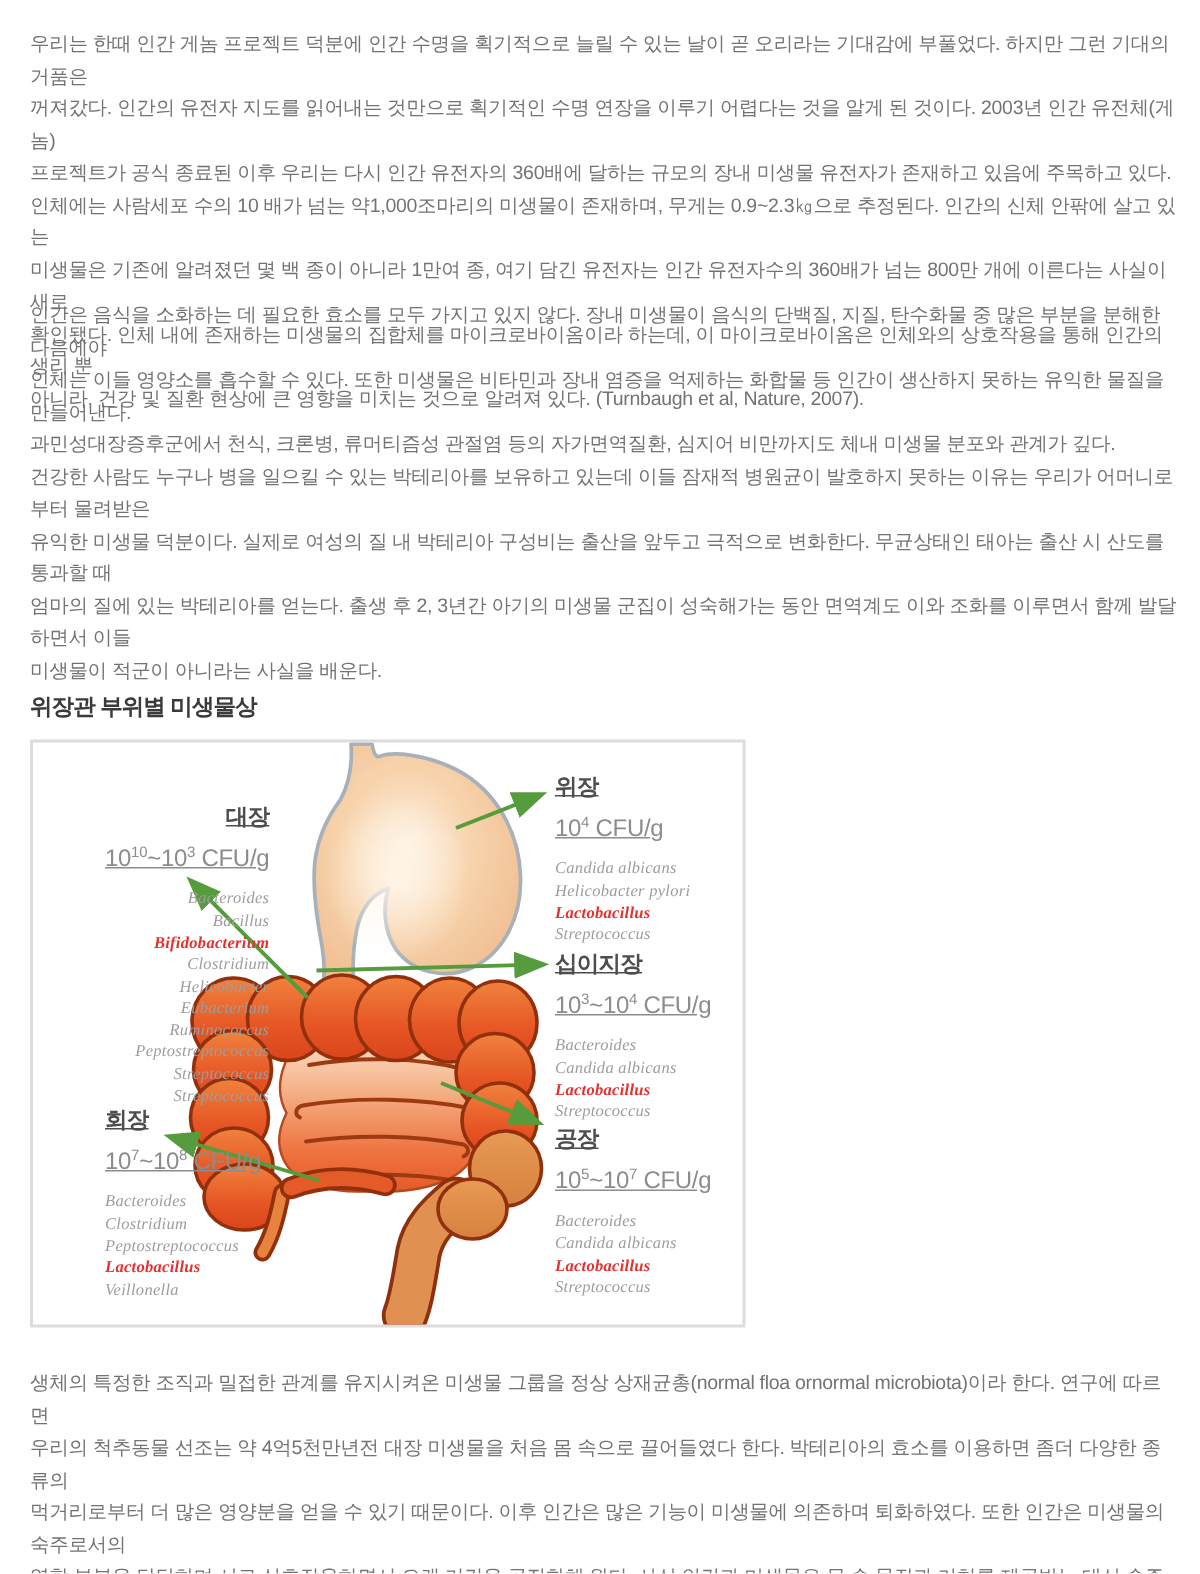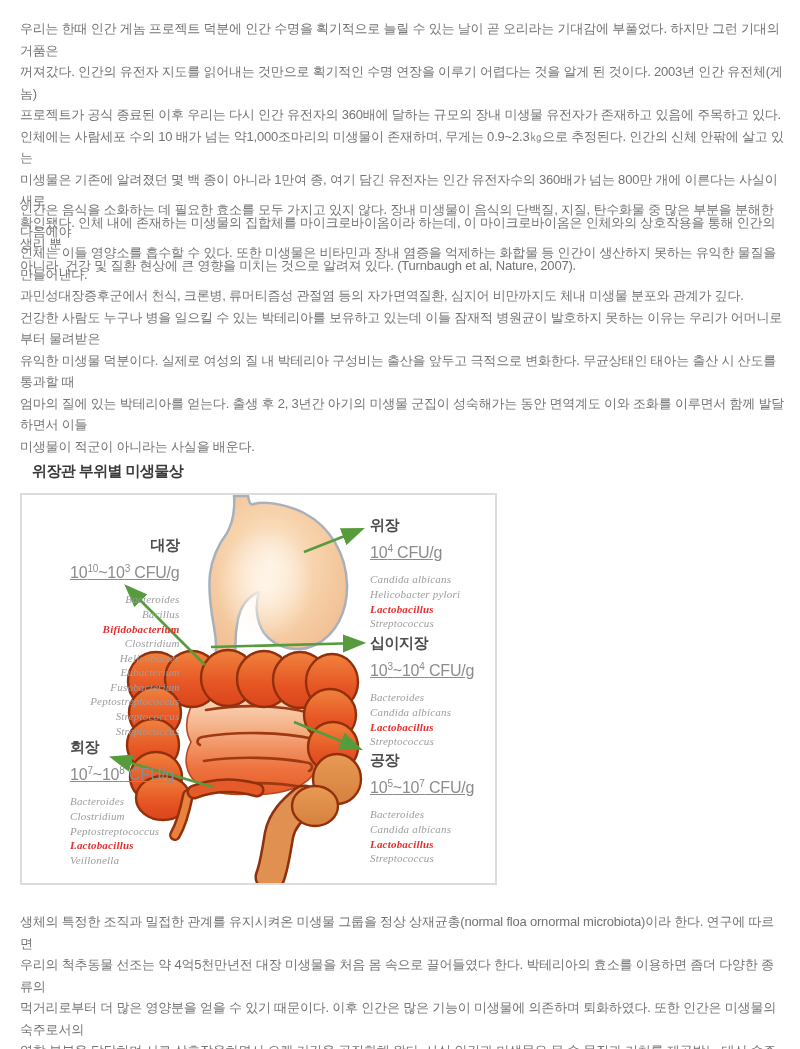--- a/index.html
+++ b/index.html
@@ -10,33 +10,33 @@
     position:absolute; left:20px; width:766px;
     font-size:13px; line-height:21.5px; color:var(--body-text,#737373);
     letter-spacing:-0.2px; white-space:pre-line;
   }
   #para-1 { top:18px; }
   #para-2 { top:199px; }
   #para-3 { top:373px; }
   #para-closing { top:911px; }
 
   .fig-heading {
-    position:absolute; left:32px; top:462px;
+    position:absolute; left:20px; top:462px;
     font-size:15px; font-weight:bold; color:#3a3a3a; letter-spacing:-0.6px;
   }
 
   .figure {
     position:absolute; left:20px; top:493px;
     width:473px; height:388px;
     border:2px solid var(--panel-border,#dcdcdc); background:#fff;
   }
   .figure > svg { position:absolute; left:0; top:0; }
 
   .region { position:absolute; }
-  .region .rname { font-size:15px; font-weight:600; color:#4d4d4d; line-height:20px; letter-spacing:-0.5px; }
+  .region .rname { font-size:15px; font-weight:600; color:#4d4d4d; line-height:20px; letter-spacing:-0.5px;text-decoration:underline; }
   .region .rcfu  { display:block; margin-top:3px; font-size:16px; color:#8c8c8c; line-height:22px; letter-spacing:-0.2px;text-decoration:underline; }
   .region .rcfu sup { font-size:10px; }
   .region ul {
     margin:8px 0 0 0; padding:0; list-style:none;
     font-family:Liberation Serif, serif; font-style:italic;
     font-size:11px; line-height:14.6px; color:#9d9d9d; letter-spacing:0.2px;
   }
   .region ul li.hl { color:var(--accent-red,#e53030); font-weight:bold; }
 
   #r-colon    { left:48px;  top:40px;text-align:right;  }
@@ -164,21 +164,21 @@
     <div class="region" id="r-colon">
       <div class="rname">대장</div>
       <span class="rcfu">10<sup>10</sup>~10<sup>3</sup> CFU/g</span>
       <ul>
           <li>Bacteroides</li>
           <li>Bacillus</li>
           <li class="hl">Bifidobacterium</li>
           <li>Clostridium</li>
           <li>Helicobacter</li>
           <li>Eubacterium</li>
-          <li>Fusobacterium</li>
+          <li>Ruminococcus</li>
           <li>Peptostreptococcus</li>
           <li>Streptococcus</li>
           <li>Streptococcus</li>
         </ul>
     </div>
     <div class="region" id="r-ileum">
       <div class="rname">회장</div>
       <span class="rcfu">10<sup>7</sup>~10<sup>8</sup> CFU/g</span>
       <ul>
           <li>Bacteroides</li>

